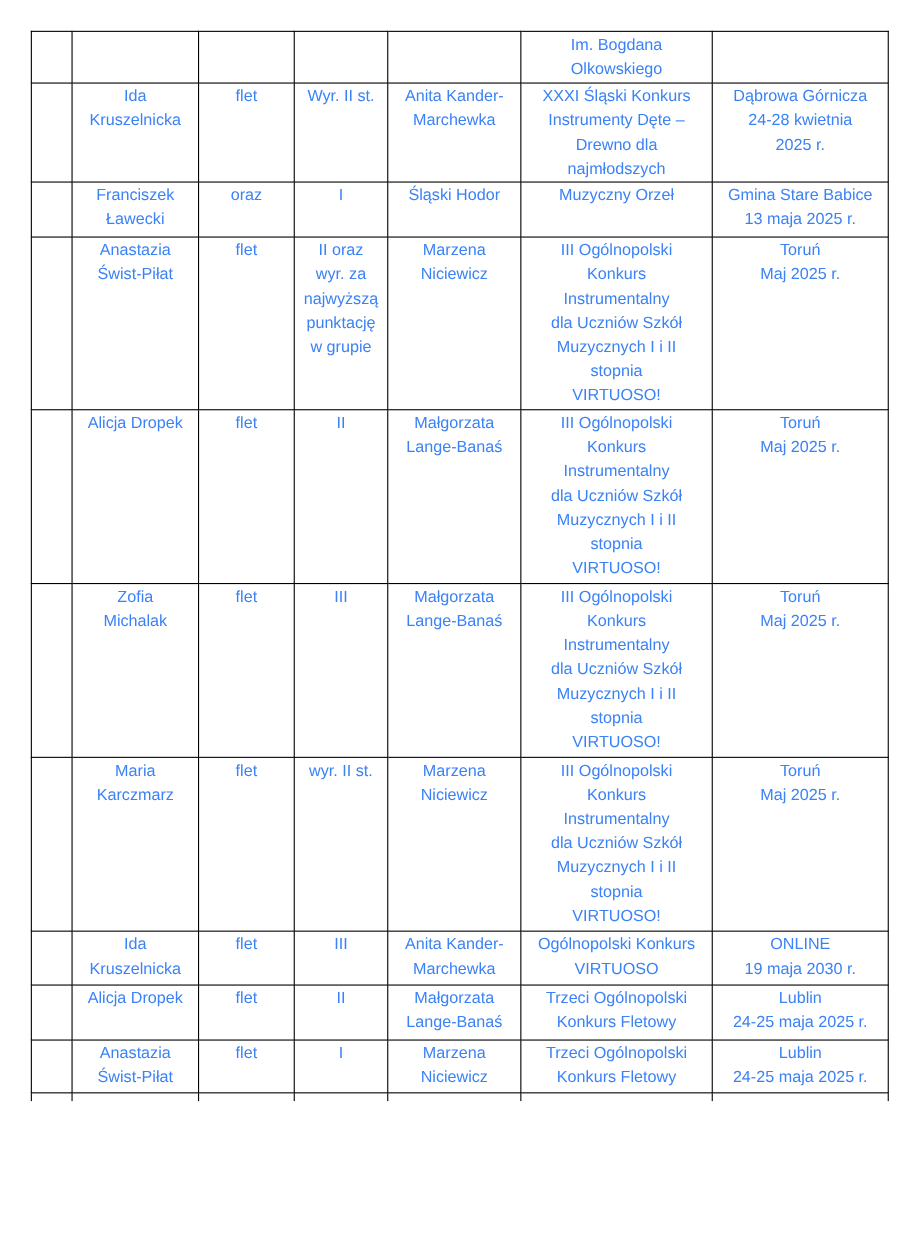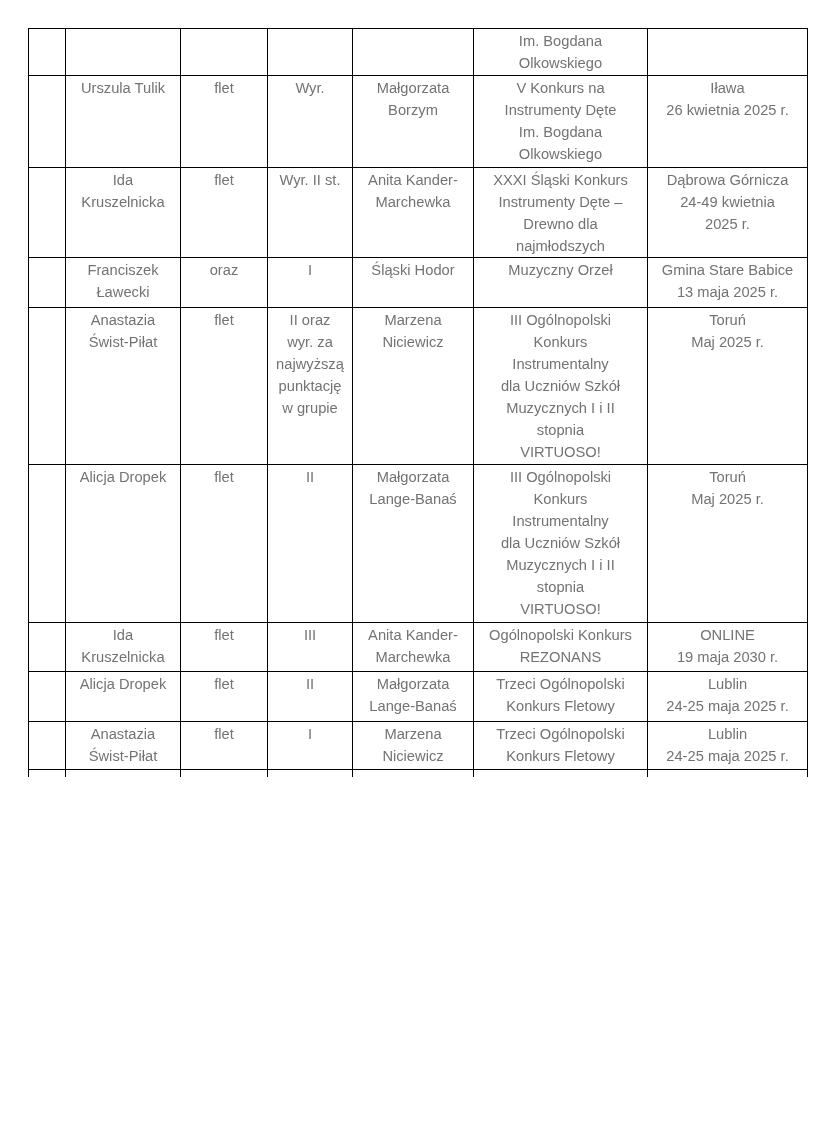--- a/index.html
+++ b/index.html
@@ -6,21 +6,21 @@
     margin: 0;
     padding: 0;
     background: #ffffff;
   }
   .page {
     position: relative;
     width: 833px;
     height: 1124px;
     background: #ffffff;
     font-family: "Liberation Sans", sans-serif;
-    color: #737373;
+    color: #3b82f6;
     overflow: hidden;
   }
   table.results {
     position: absolute;
     left: 28px;
     top: 28px;
     width: 779px;
     border-collapse: collapse;
     table-layout: fixed;
   }
@@ -57,48 +57,34 @@
         <tr style="height: 47px;">
           <td></td>
           <td></td>
           <td></td>
           <td></td>
           <td></td>
           <td>Im. Bogdana
 Olkowskiego</td>
           <td></td>
         </tr>
-        <tr style="height: 92px;">
-          <td></td>
-          <td>Urszula Tulik</td>
-          <td>flet</td>
-          <td>Wyr.</td>
-          <td>Małgorzata
-Borzym</td>
-          <td>V Konkurs na
-Instrumenty Dęte
-Im. Bogdana
-Olkowskiego</td>
-          <td>Iława
-26 kwietnia 2025 r.</td>
-        </tr>
         <tr style="height: 90px;">
           <td></td>
           <td>Ida
 Kruszelnicka</td>
           <td>flet</td>
           <td>Wyr. II st.</td>
           <td>Anita Kander-
 Marchewka</td>
           <td>XXXI Śląski Konkurs
 Instrumenty Dęte –
 Drewno dla
 najmłodszych</td>
           <td>Dąbrowa Górnicza
-24-49 kwietnia
+24-28 kwietnia
 2025 r.</td>
         </tr>
         <tr style="height: 50px; margin-top: 20px;">
           <td></td>
           <td>Franciszek
 Ławecki</td>
           <td>oraz</td>
           <td>I</td>
           <td>Śląski Hodor</td>
           <td>Muzyczny Orzeł</td>
@@ -137,30 +123,66 @@
           <td>III Ogólnopolski
 Konkurs
 Instrumentalny
 dla Uczniów Szkół
 Muzycznych I i II
 stopnia
 VIRTUOSO!</td>
           <td>Toruń
 Maj 2025 r.</td>
         </tr>
+        <tr style="height: 158px;">
+          <td></td>
+          <td>Zofia
+Michalak</td>
+          <td>flet</td>
+          <td>III</td>
+          <td>Małgorzata
+Lange-Banaś</td>
+          <td>III Ogólnopolski
+Konkurs
+Instrumentalny
+dla Uczniów Szkół
+Muzycznych I i II
+stopnia
+VIRTUOSO!</td>
+          <td>Toruń
+Maj 2025 r.</td>
+        </tr>
+        <tr style="height: 158px;">
+          <td></td>
+          <td>Maria
+Karczmarz</td>
+          <td>flet</td>
+          <td>wyr. II st.</td>
+          <td>Marzena
+Niciewicz</td>
+          <td>III Ogólnopolski
+Konkurs
+Instrumentalny
+dla Uczniów Szkół
+Muzycznych I i II
+stopnia
+VIRTUOSO!</td>
+          <td>Toruń
+Maj 2025 r.</td>
+        </tr>
         <tr style="height: 49px;">
           <td></td>
           <td>Ida
 Kruszelnicka</td>
           <td>flet</td>
           <td>III</td>
           <td>Anita Kander-
 Marchewka</td>
           <td>Ogólnopolski Konkurs
-REZONANS</td>
+VIRTUOSO</td>
           <td>ONLINE
 19 maja 2030 r.</td>
         </tr>
         <tr style="height: 50px;">
           <td></td>
           <td>Alicja Dropek</td>
           <td>flet</td>
           <td>II</td>
           <td>Małgorzata
 Lange-Banaś</td>

